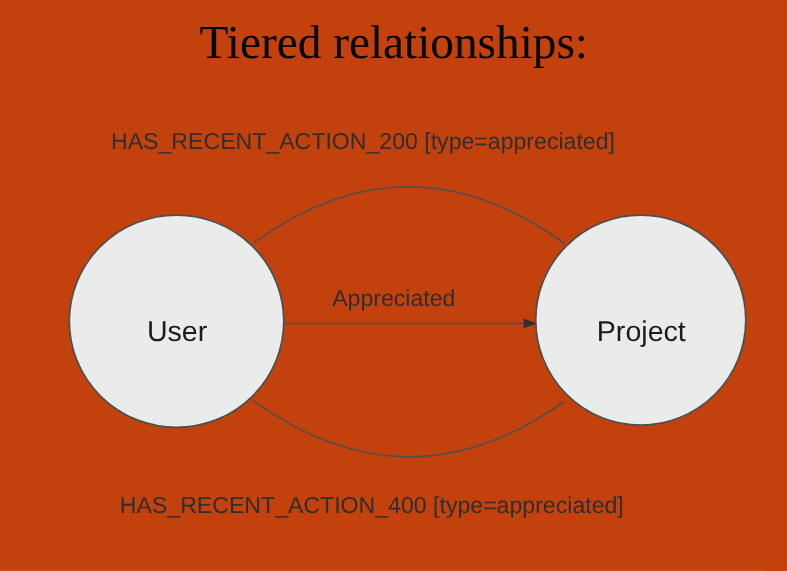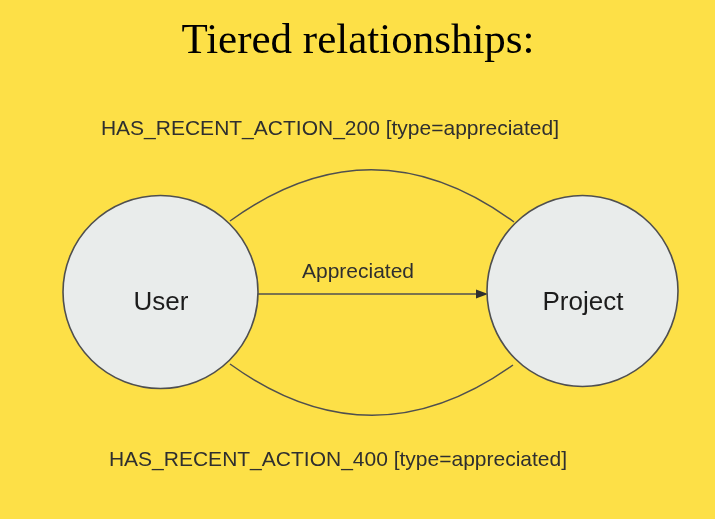--- a/index.html
+++ b/index.html
@@ -1,20 +1,20 @@
 <!DOCTYPE html>
 <html><head>
 <meta charset="utf-8">
 <style>
   html, body { margin: 0; padding: 0; background: #ffffff; }
   .canvas {
     position: relative;
     width: 715px;
     height: 519px;
-    background: #fde047;
+    background: #c2410c;
     overflow: hidden;
     font-family: "Liberation Sans", sans-serif;
   }
   svg { display: block; }
   text.title-text {
     font-family: "Liberation Serif", serif;
     font-size: 43px;
     fill: #000000;
   }
   text.edge-label {

